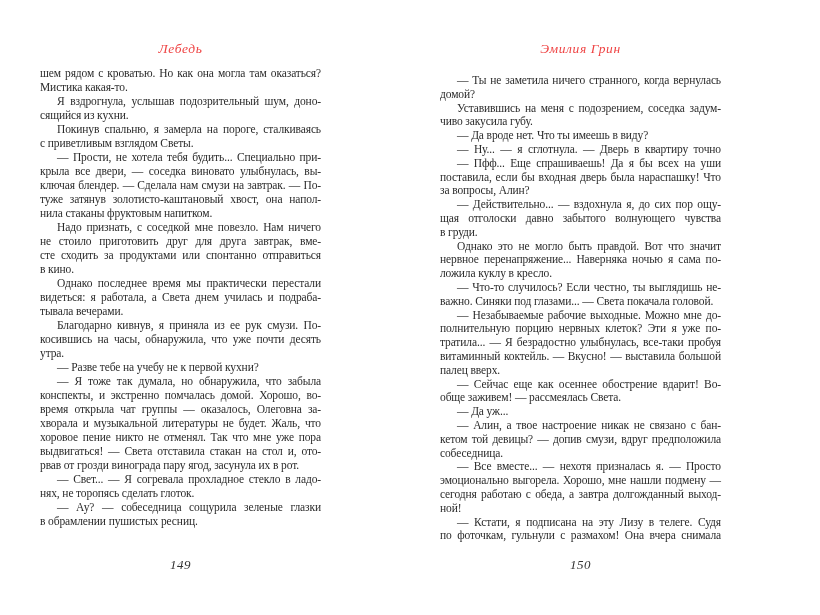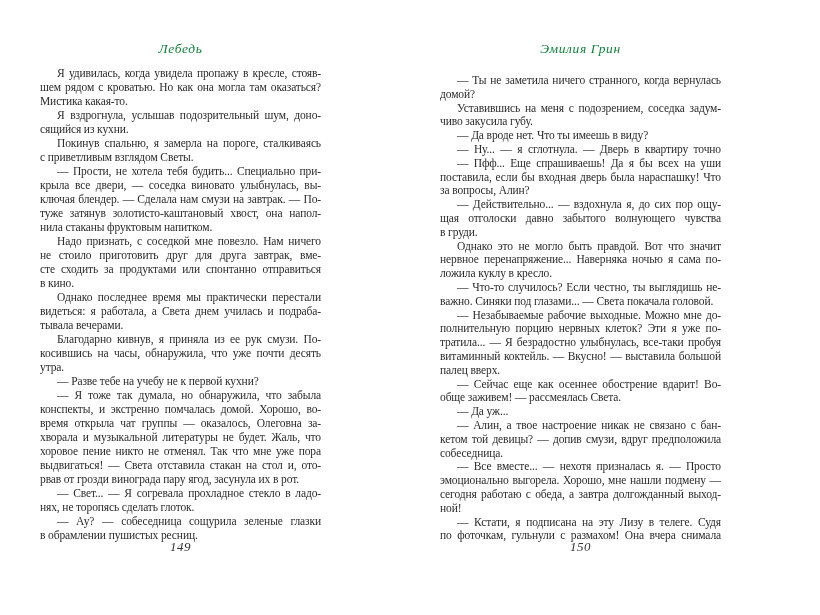--- a/index.html
+++ b/index.html
@@ -18,21 +18,21 @@
 
   .running-head {
     position: absolute;
     top: 41px;
     left: 0;
     width: 100%;
     text-align: center;
     font-style: italic;
     font-size: 13.5px;
     letter-spacing: 0.6px;
-    color: #15803d;
+    color: #ef4444;
   }
 
   .page-text {
     position: absolute;
     top: 66px;
     left: 0;
     width: 281px;
     font-size: 11.5px;
     line-height: 14px;
     letter-spacing: -0.12px;
@@ -42,39 +42,38 @@
   .line {
     text-align: justify;
     text-align-last: justify;
     white-space: normal;
   }
   .line.indent { text-indent: 17px; }
   .line.last { text-align: center; text-align-last: left; }
 
   .page-number {
     position: absolute;
-    top: 539px;
+    top: 557px;
     left: 0;
     width: 100%;
     text-align: center;
     font-style: italic;
     font-size: 13px;
     letter-spacing: 0.5px;
     color: #333333;
   }
 </style>
 </head>
 <body>
 
 <div class="spread">
 
   <div class="page page--left">
     <div class="running-head">Лебедь</div>
     <div class="page-text">
-        <div class="line indent">Я удивилась, когда увидела пропажу в кресле, стояв-</div>
         <div class="line">шем рядом с кроватью. Но как она могла там оказаться?</div>
         <div class="line last">Мистика какая-то.</div>
         <div class="line indent">Я вздрогнула, услышав подозрительный шум, доно-</div>
         <div class="line last">сящийся из кухни.</div>
         <div class="line indent">Покинув спальню, я замерла на пороге, сталкиваясь</div>
         <div class="line last">с приветливым взглядом Светы.</div>
         <div class="line indent">— Прости, не хотела тебя будить... Специально при-</div>
         <div class="line">крыла все двери, — соседка виновато улыбнулась, вы-</div>
         <div class="line">ключая блендер. — Сделала нам смузи на завтрак. — По-</div>
         <div class="line">туже затянув золотисто-каштановый хвост, она напол-</div>

